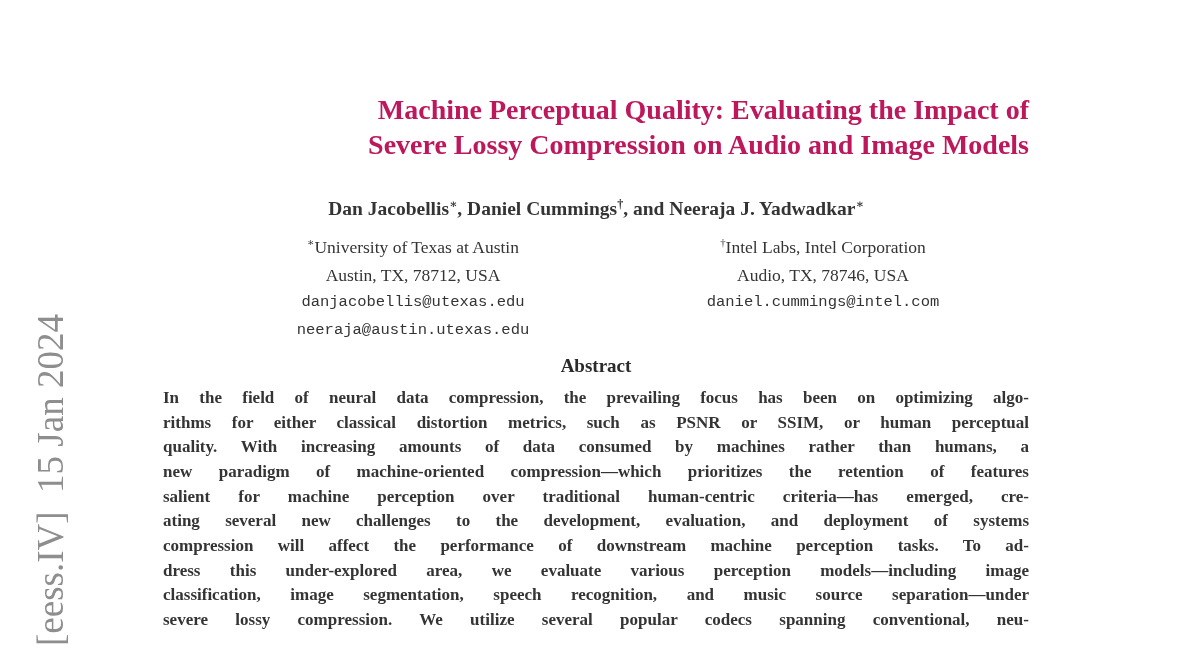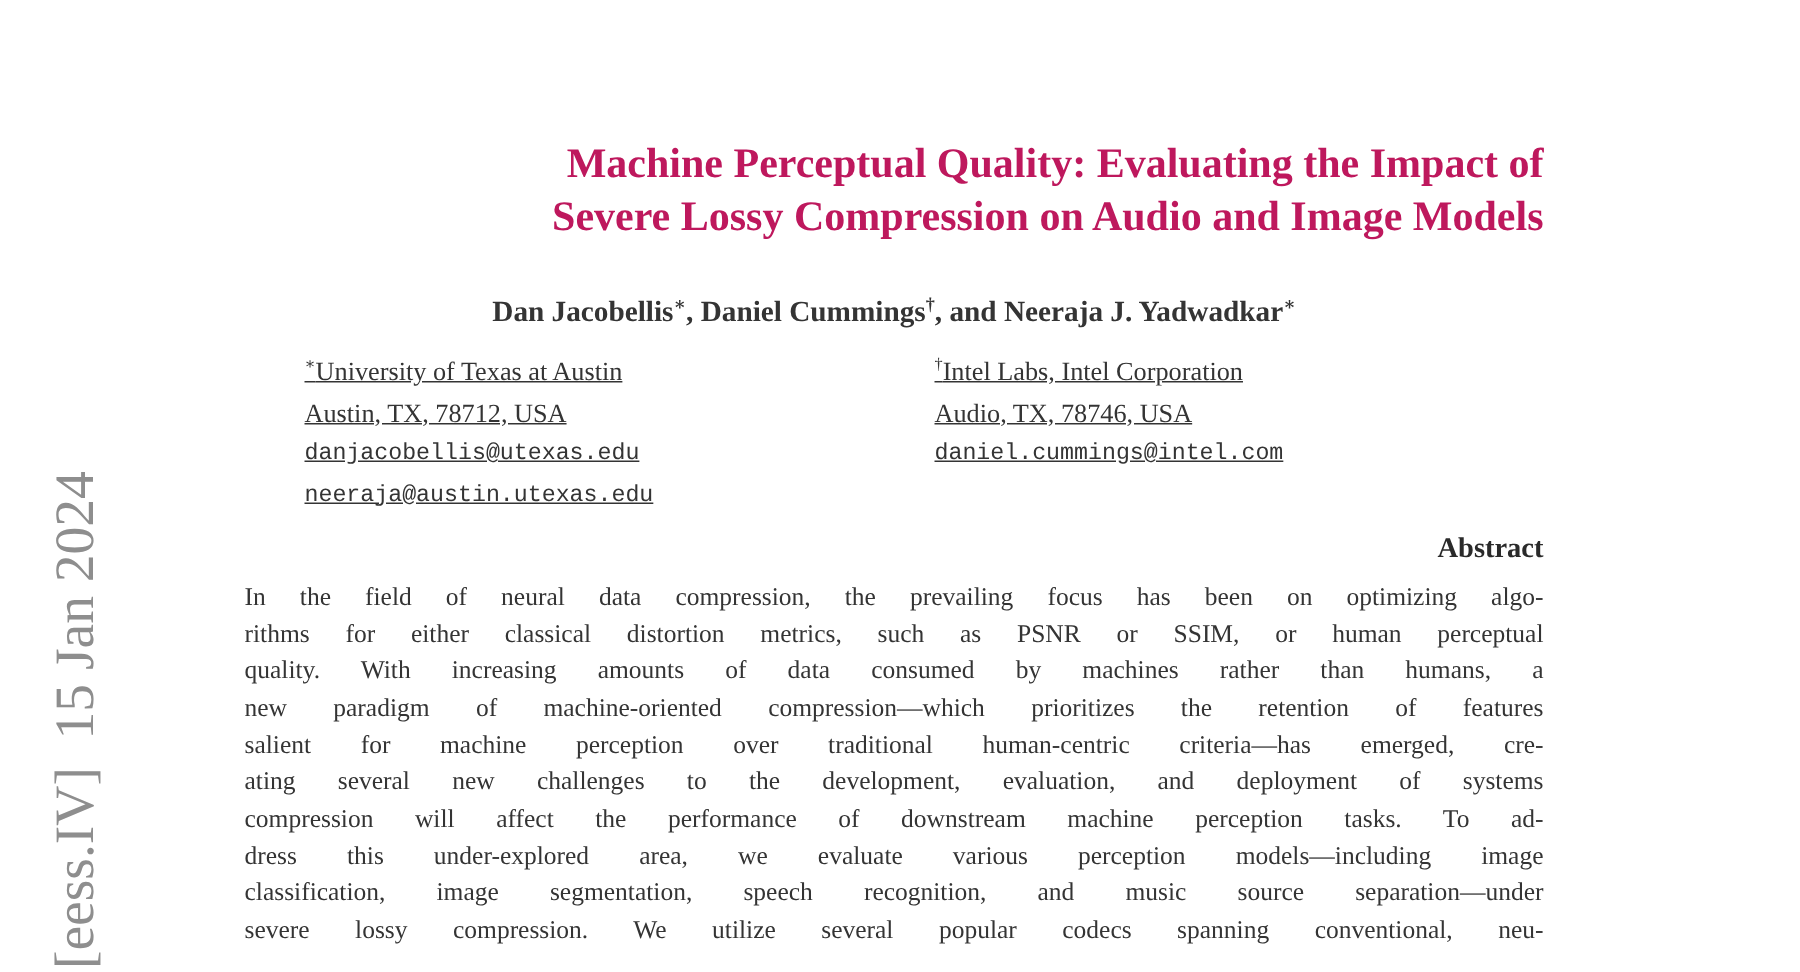--- a/index.html
+++ b/index.html
@@ -58,51 +58,51 @@
     font-size: 62%;
     line-height: 0;
   }
 
   .affils {
     display: flex;
     margin-top: 13px;
     padding-left: 40px;
   }
   .affil {
-    text-align: left;
+    text-align: center;
     font-size: 17.5px;
     line-height: 27.5px;
-    text-decoration: underline;
   }
   .affil-left  { width: 420px; }
   .affil-right { width: 400px; }
 
   .mono {
     font-family: "Liberation Mono", "DejaVu Sans Mono", monospace;
     font-size: 15.5px;
   }
 
   .abstract-heading {
     margin-top: 10px;
-    text-align: right;
+    text-align: center;
     font-weight: bold;
     font-size: 19px;
     line-height: 23px;
     color: #2a2a2a;
   }
 
   .abstract {
     margin-top: 9px;
     font-size: 17px;
     line-height: 24.65px;
   }
   .abs-line {
     text-align: justify;
     text-align-last: justify;
     white-space: nowrap;
+    font-weight: bold;
   }
 </style>
 </head>
 <body>
 
 <div class="watermark">[eess.IV]  15 Jan 2024</div>
 
 <div class="content">
 
   <h1 class="title">

